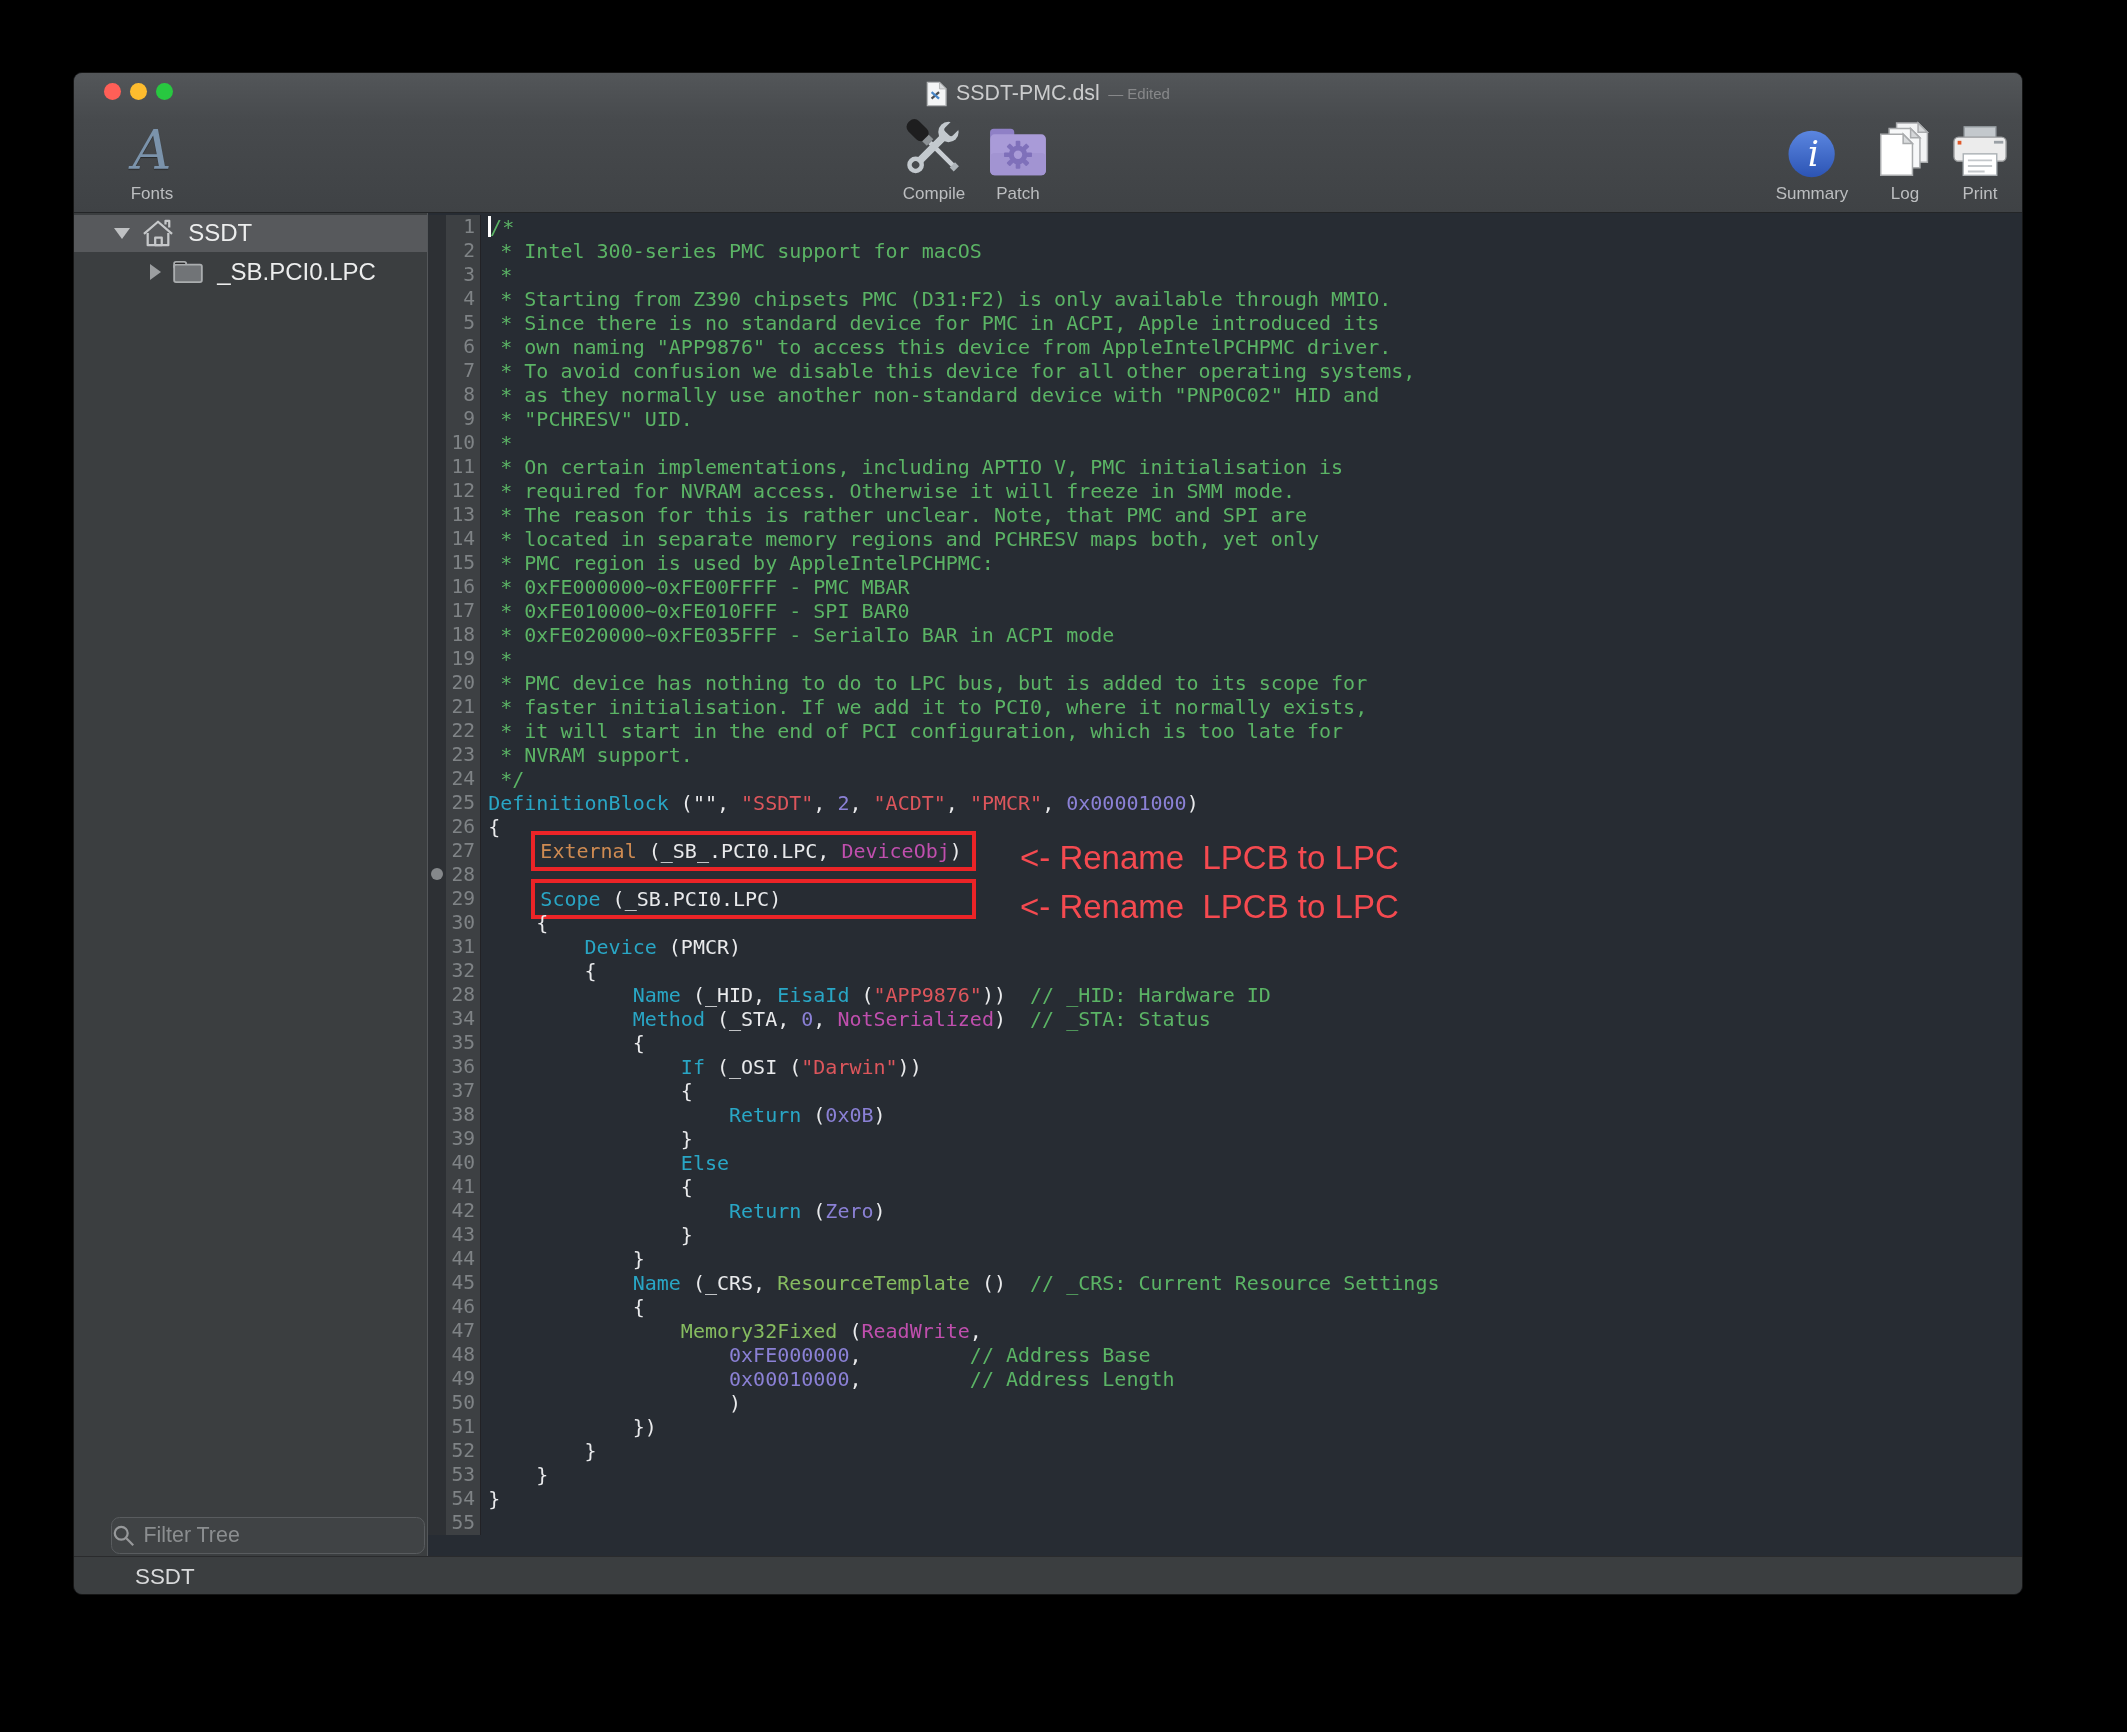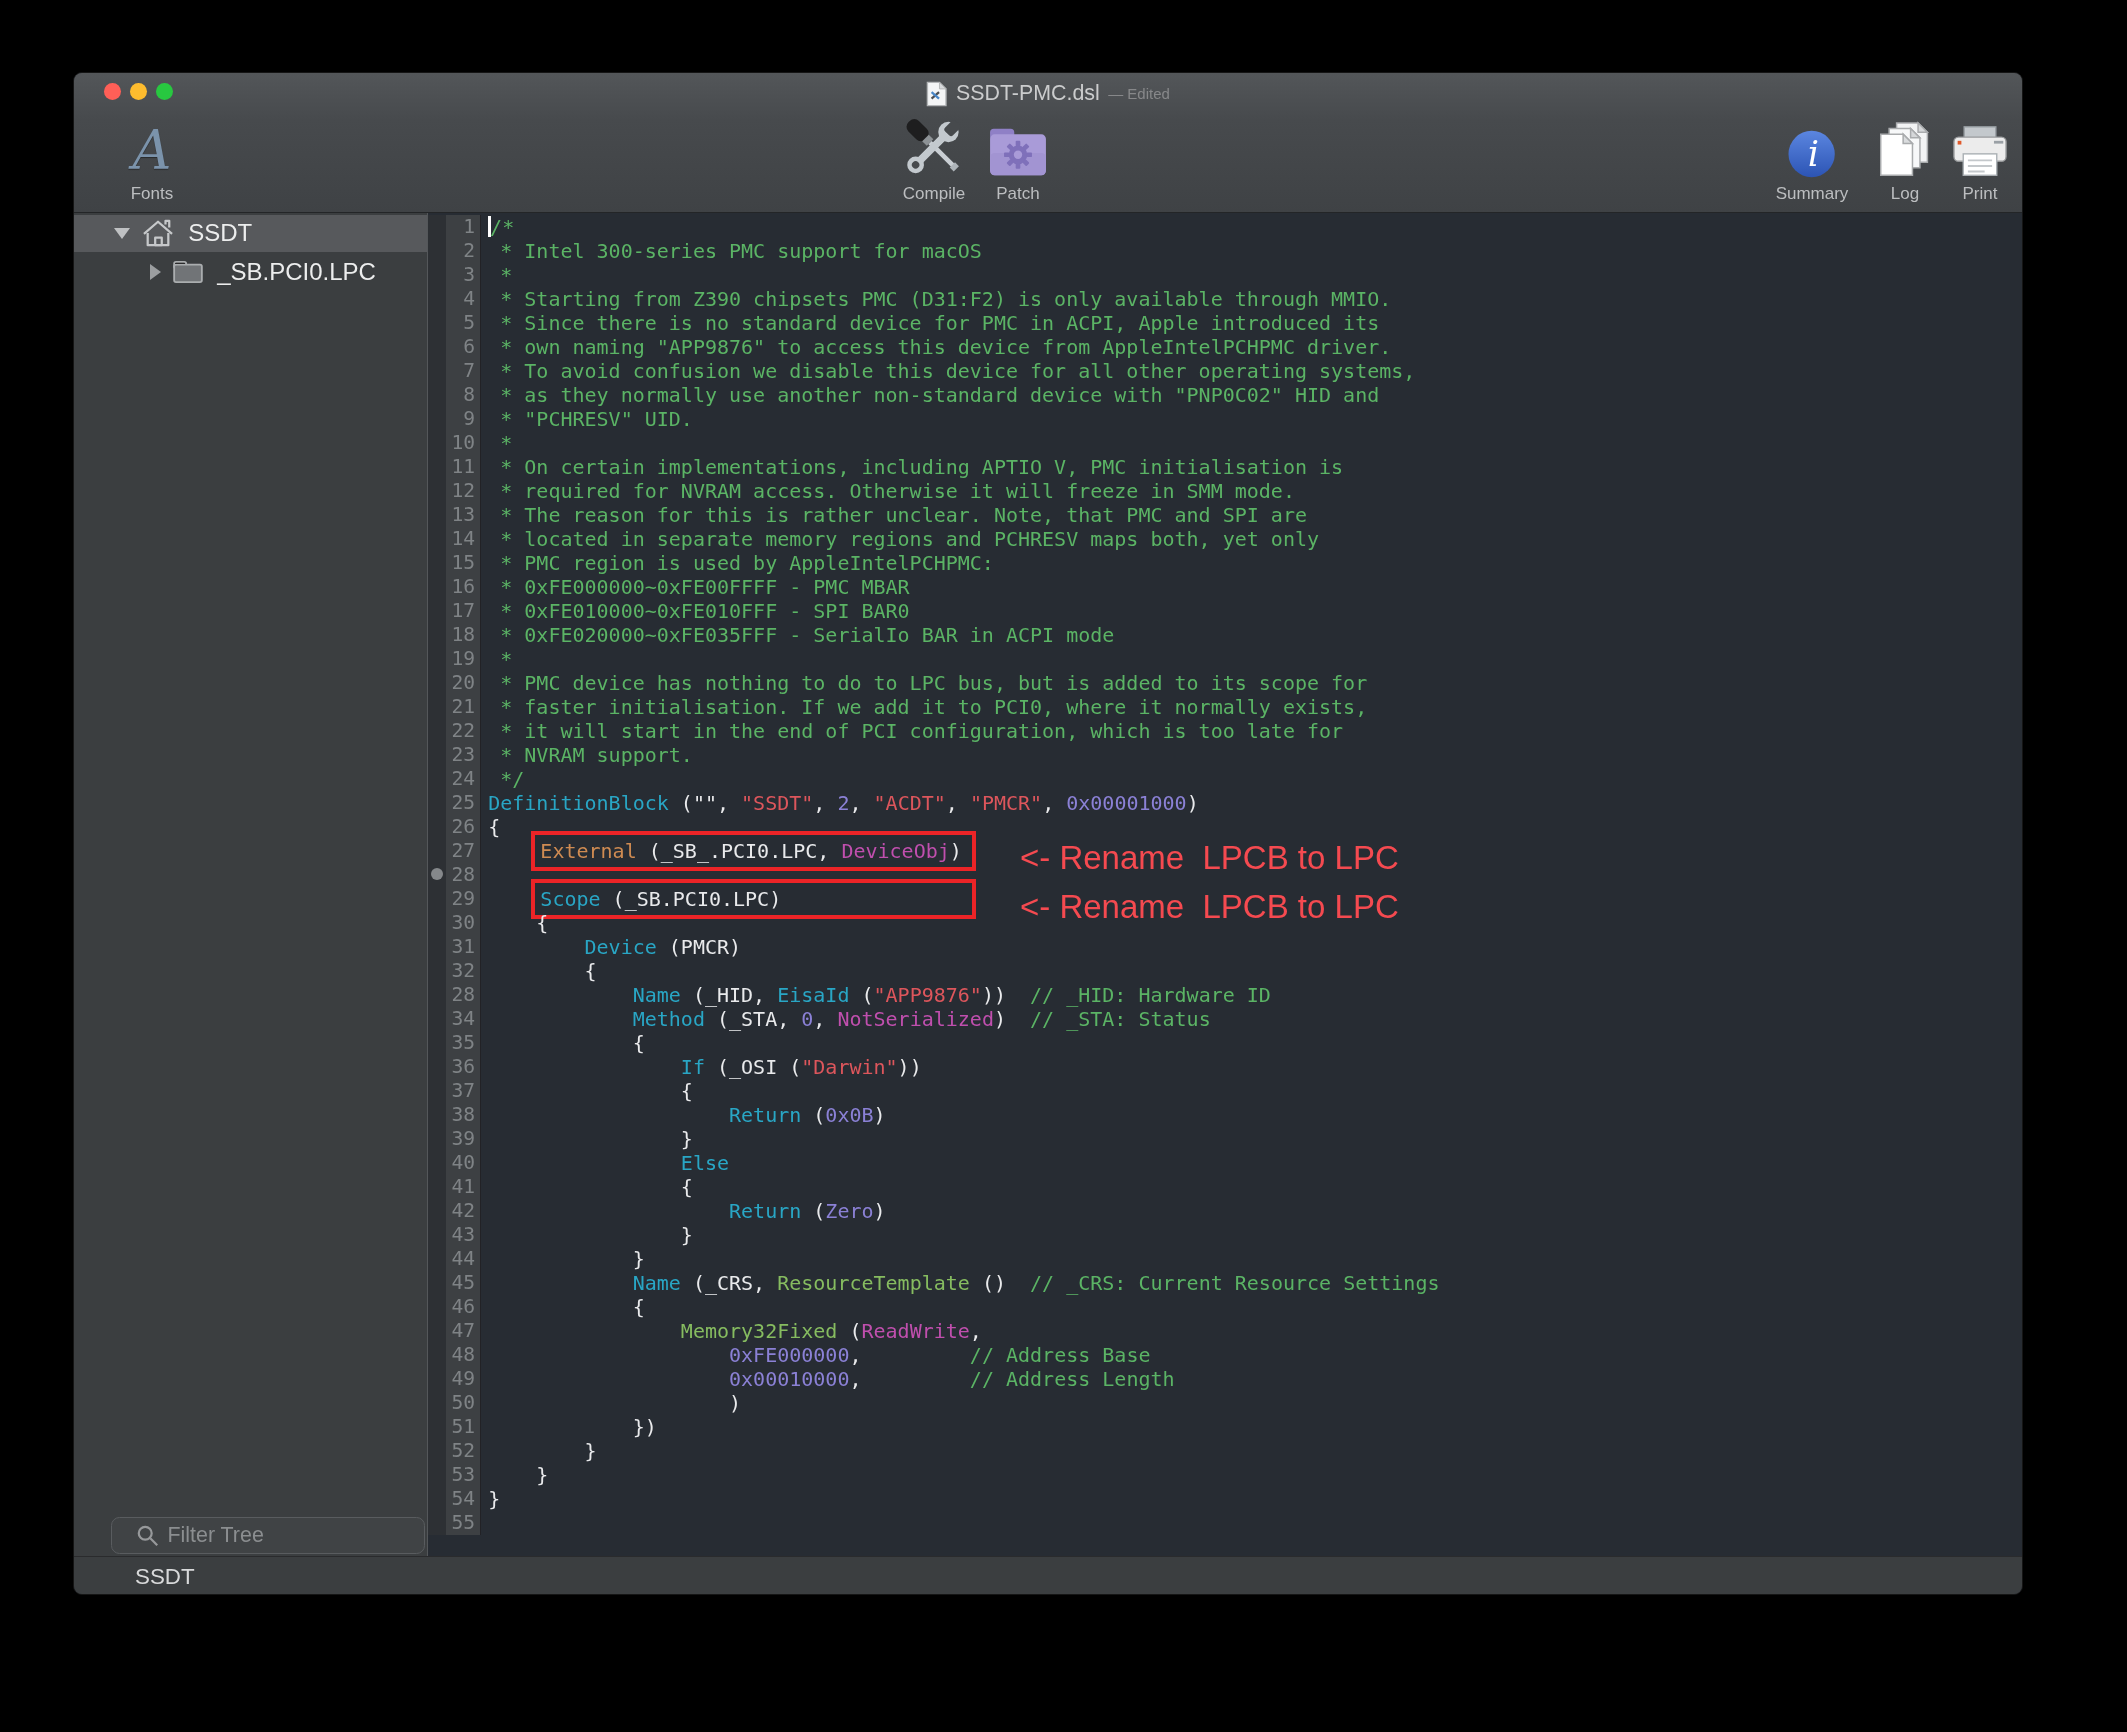--- a/index.html
+++ b/index.html
@@ -37,21 +37,21 @@
   .tree-row.selected{ background:#57595c; }
   .tri-down{ width:0; height:0; border-left:8.4px solid transparent; border-right:8.4px solid transparent;
     border-top:11.2px solid #bfc1c3; margin-left:40px; }
   .tri-right{ width:0; height:0; border-top:8.4px solid transparent; border-bottom:8.4px solid transparent;
     border-left:11.2px solid #9b9ea0; margin-left:76px; }
   .tree-icon{ margin-left:11.2px; display:flex; align-items:center; }
   .tree-label{ margin-left:13px; color:#eceded; font-size:24px; }
 
   .filterbox{ position:absolute; left:37px; top:1304px; width:314px; height:37px;
     border:1.9px solid #595c5f; border-radius:8.4px; background:#404345;
-    display:flex; align-items:center; padding-left:24px; gap:7.5px; }
+    display:flex; align-items:center; padding-left:0; gap:7.5px; }
   .filter-placeholder{ color:#8b8e90; font-size:21.4px; }
 
   
   .statusbar{ position:absolute; left:0; top:1483px; width:100%; height:40px;
     background:#3b3e40; border-top:1.9px solid #2a2b2d; display:flex; align-items:center; }
   .status-text{ margin-left:61px; color:#d8d9da; font-size:22.4px; }
 
   
   .editor{ position:absolute; left:354px; top:140px; width:1596px; height:1343px;
     background:var(--bg-code,#272c33); overflow:hidden; }

